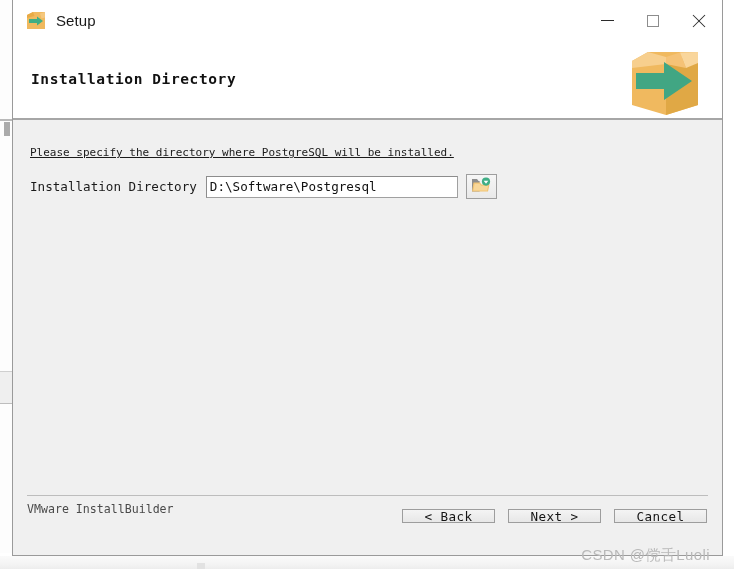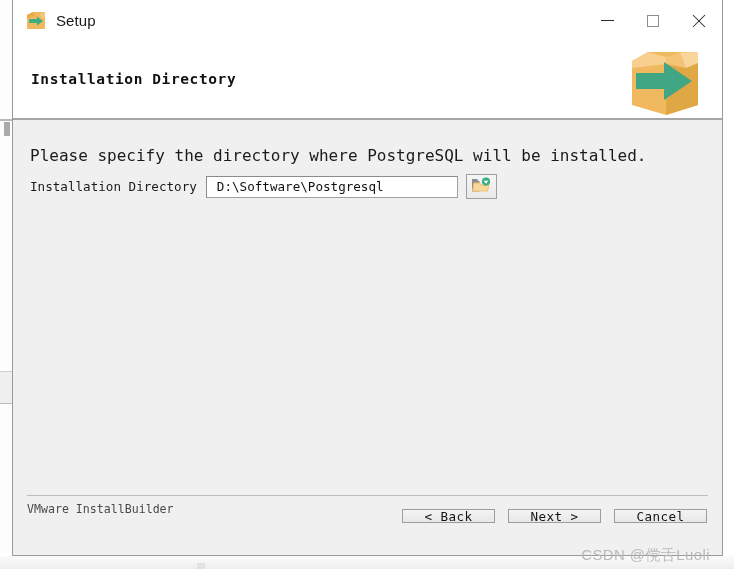--- a/index.html
+++ b/index.html
@@ -196,23 +196,24 @@
   #body-area {
     flex: 1 1 auto;
     background: #f0f0f0;
     position: relative;
   }
   #intro-text {
     position: absolute;
     left: 17px;
     top: 26px;
     font-family: "DejaVu Sans Mono", "Liberation Mono", monospace;
-    font-size: 16px;
+    font-size: 11px;
     color: #1a1a1a;
     white-space: nowrap;
+    text-decoration: underline;
   }
   #dir-row {
     position: absolute;
     left: 17px;
     top: 54px;
     display: flex;
     align-items: center;
   }
   #dir-label {
     font-family: "DejaVu Sans Mono", "Liberation Mono", monospace;
@@ -222,21 +223,21 @@
     margin-right: 9px;
   }
   #dir-input {
     width: 252px;
     height: 22px;
     box-sizing: border-box;
     background: #ffffff;
     border: 1px solid #a0a0a0;
     border-top-color: #8c8c8c;
     border-left-color: #8c8c8c;
-    padding: 0 10px;
+    padding: 0 3px;
     font-family: "DejaVu Sans Mono", "Liberation Mono", monospace;
     font-size: 12.6px;
     color: #111111;
     outline: none;
   }
   #browse-button {
     margin-left: 8px;
     width: 31px;
     height: 25px;
     box-sizing: border-box;

